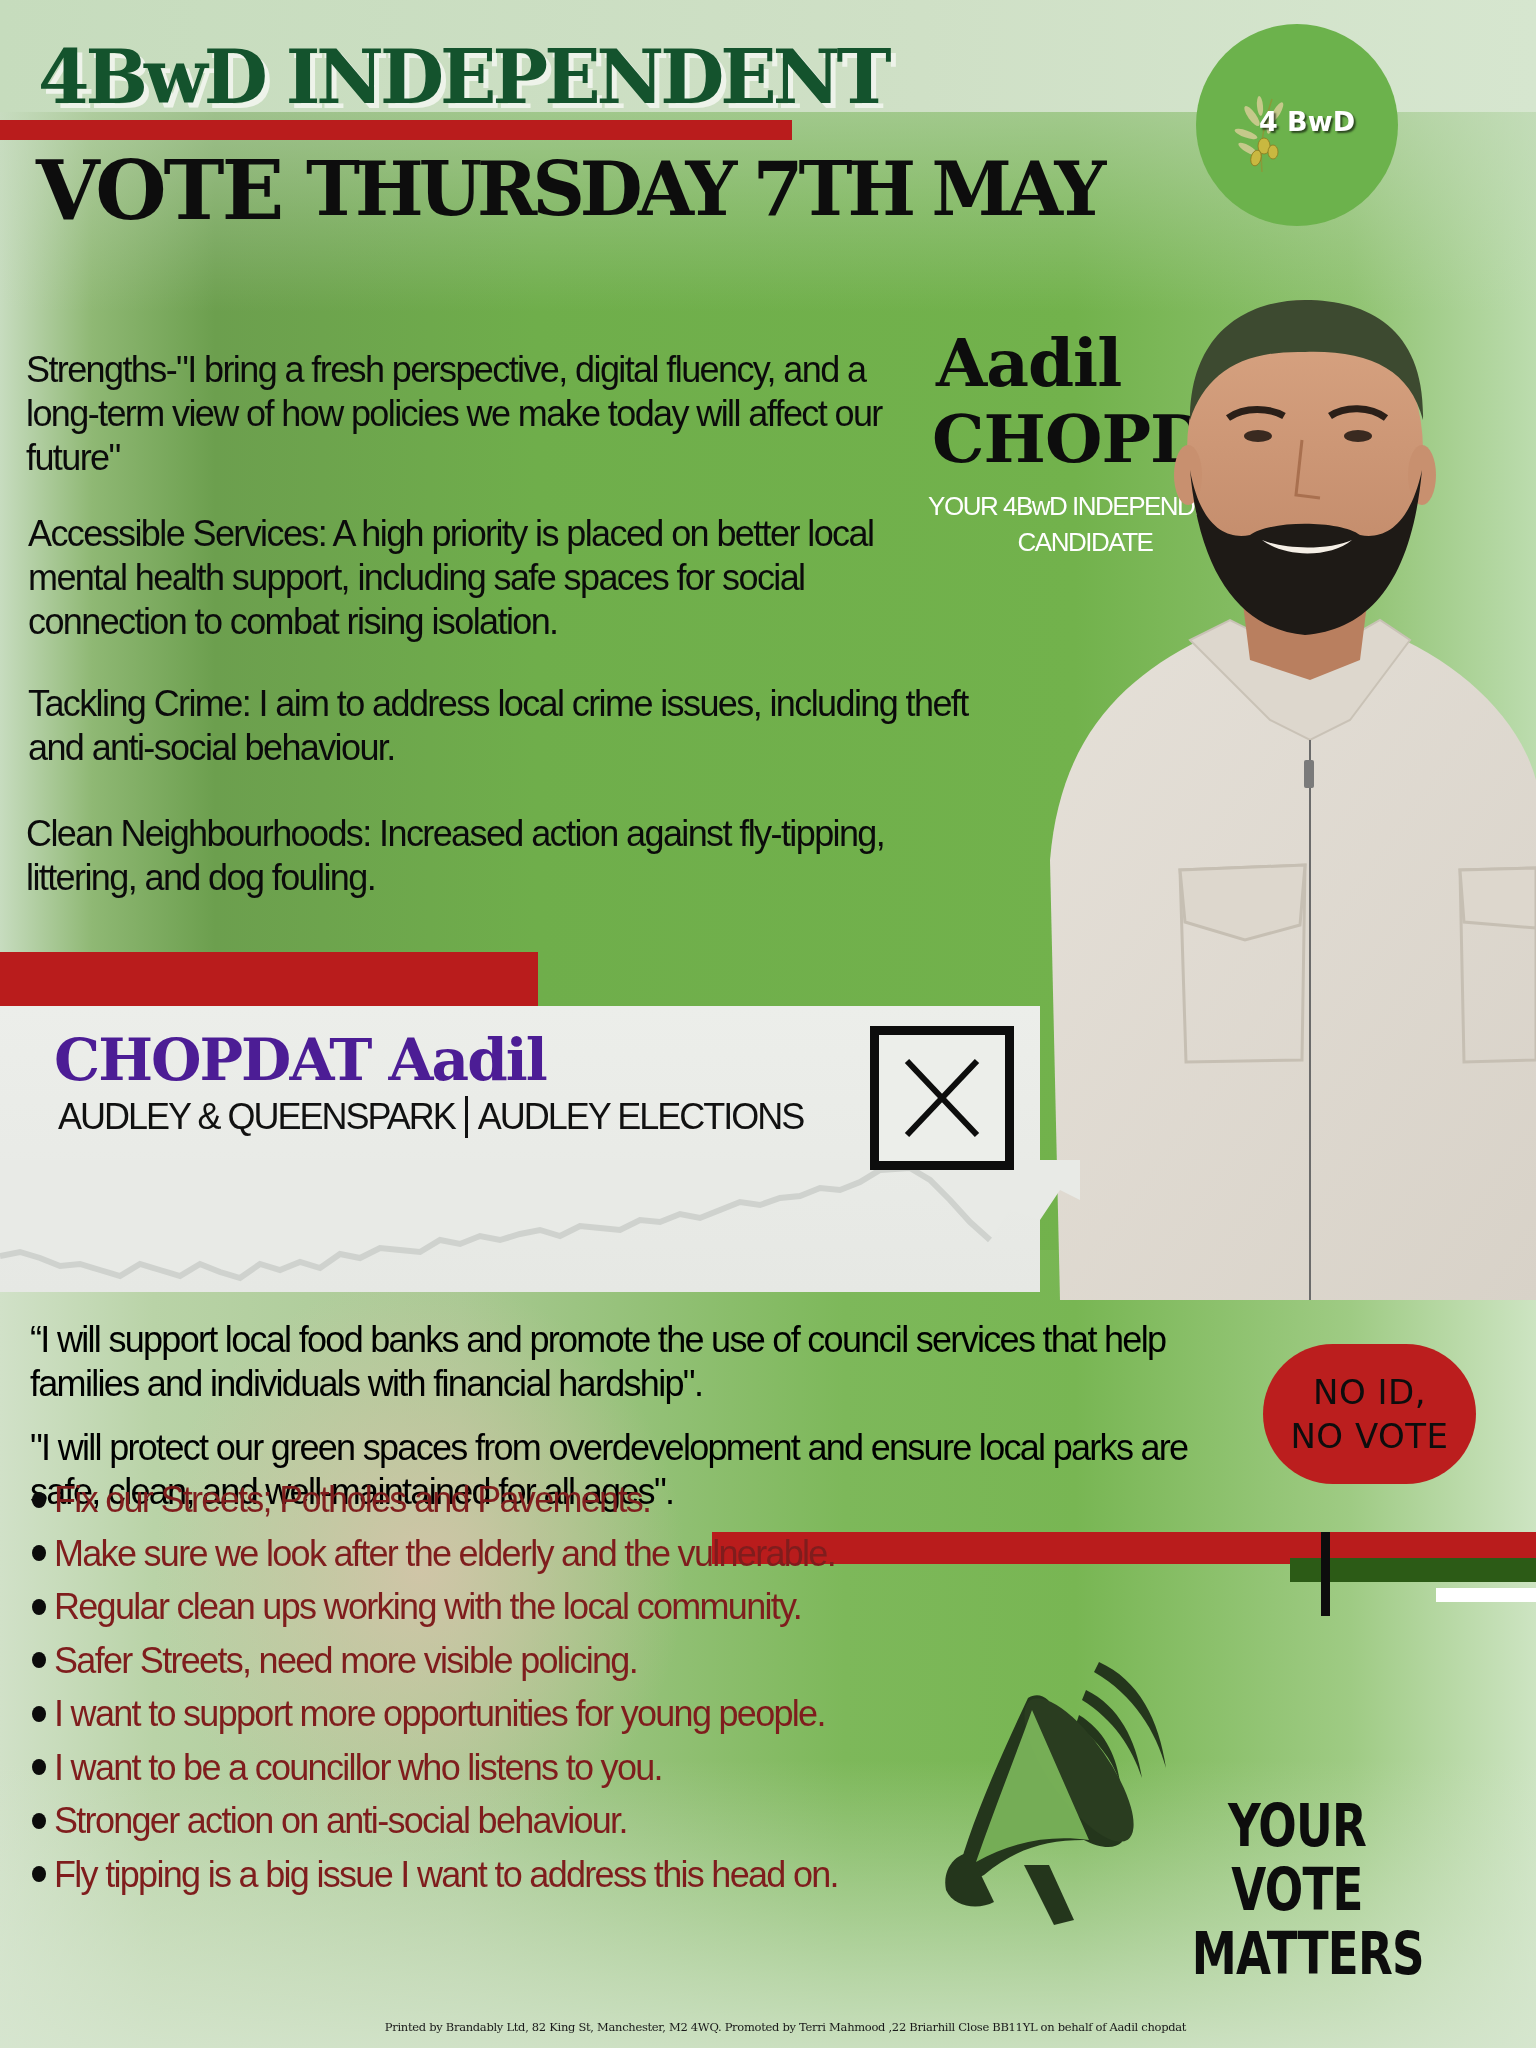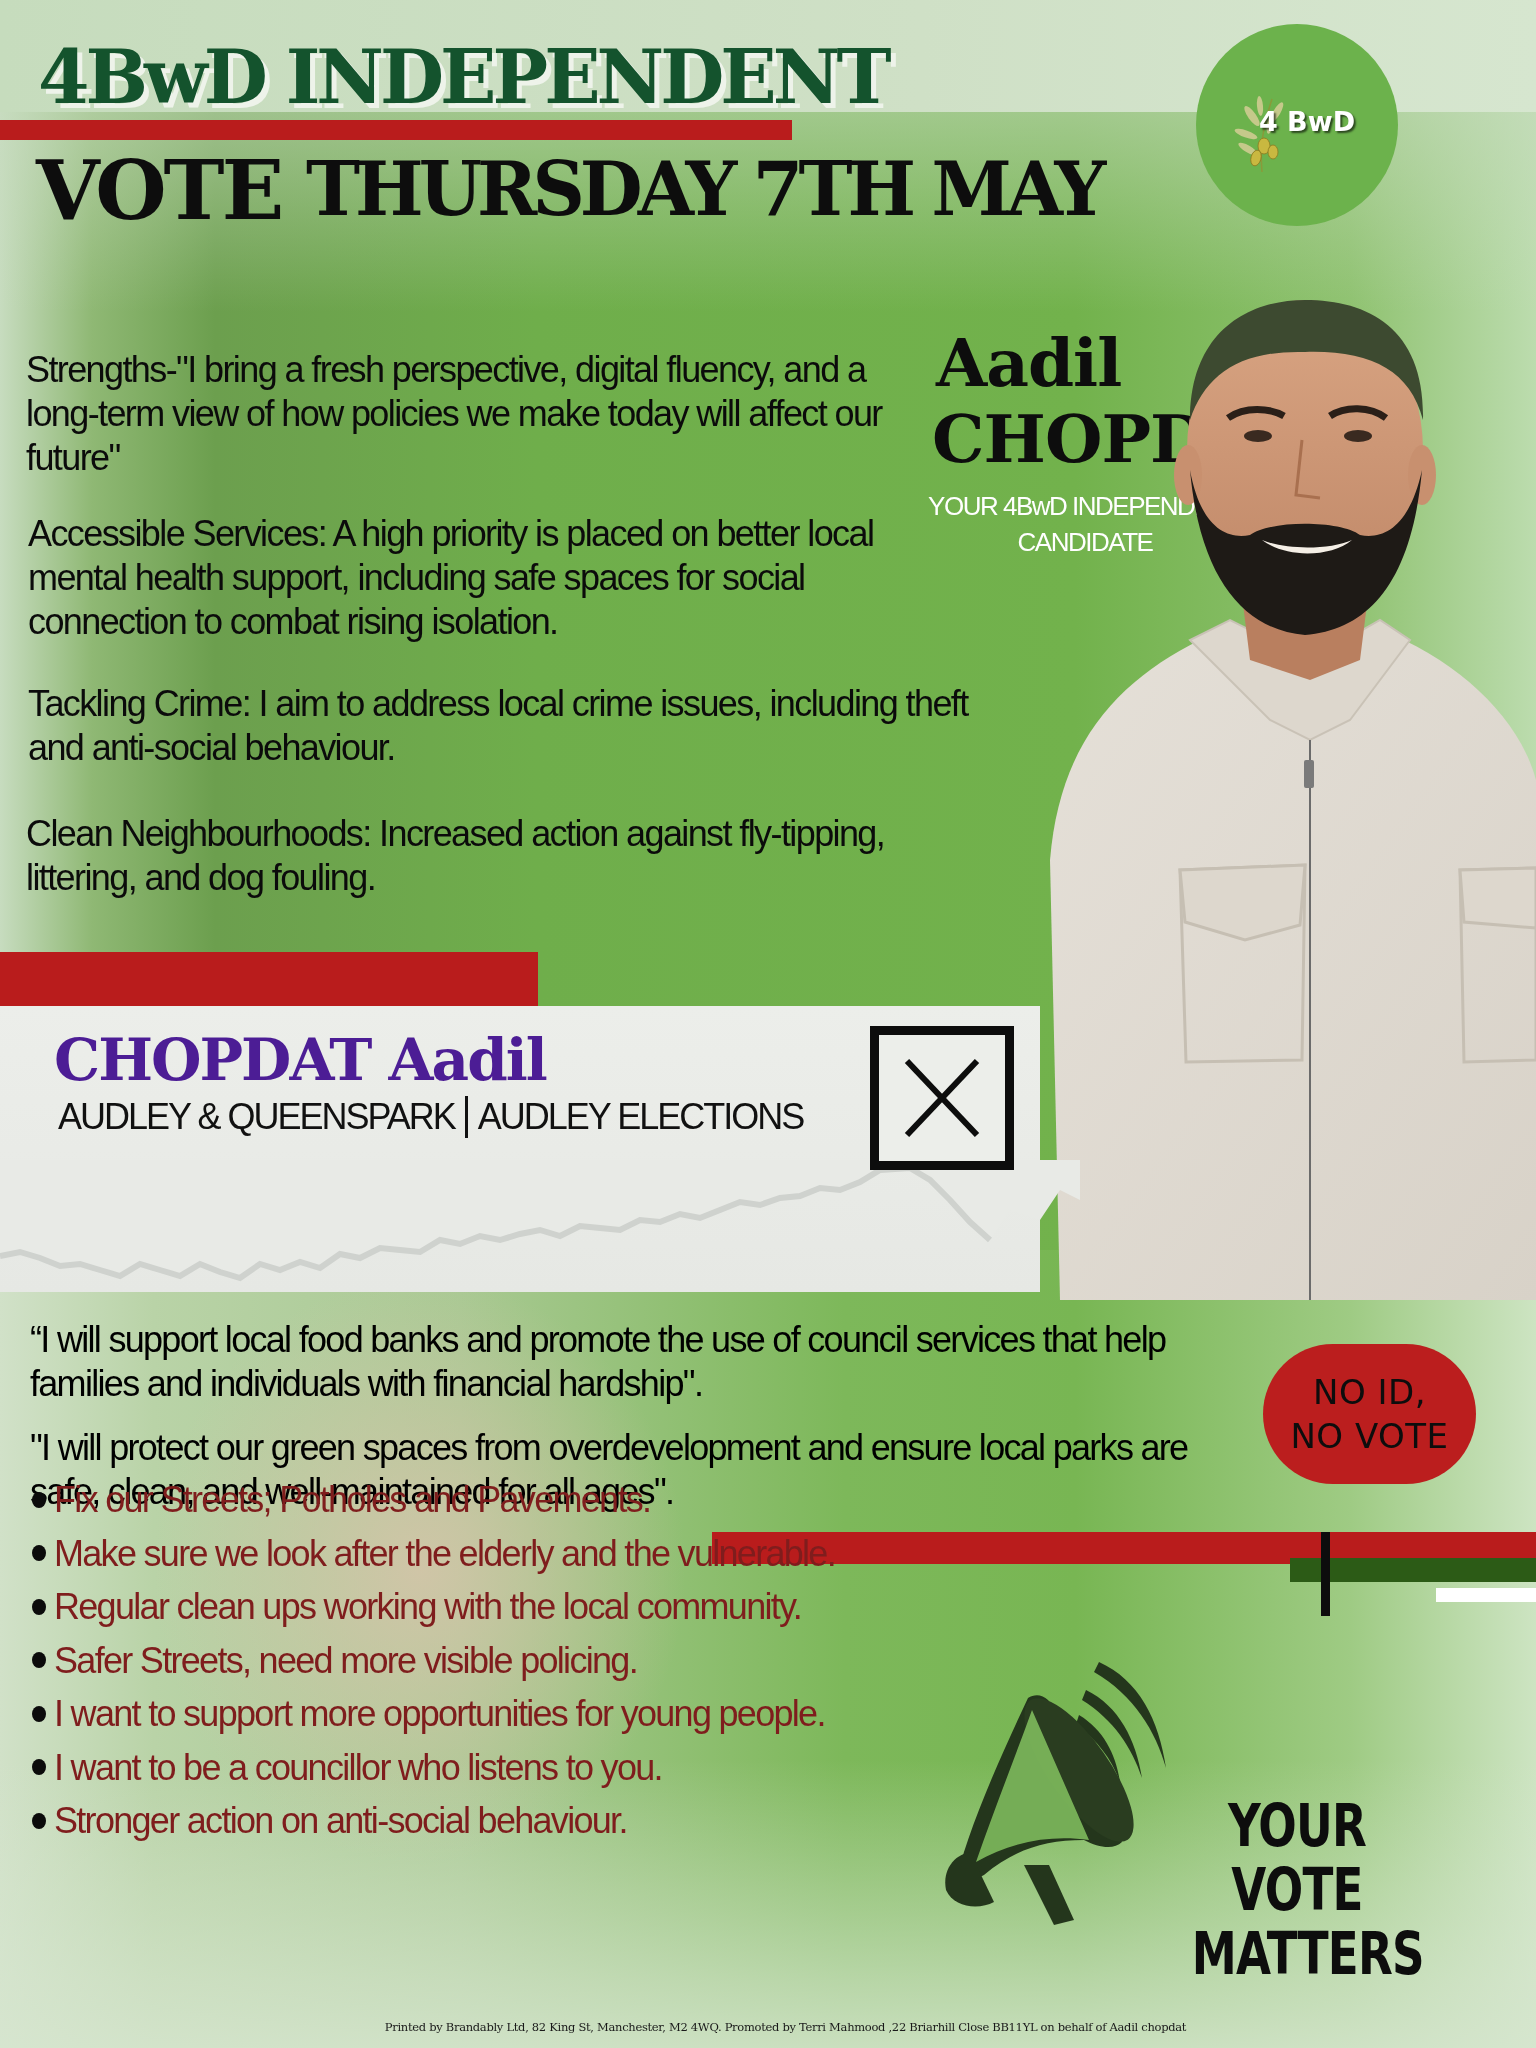--- a/index.html
+++ b/index.html
@@ -317,20 +317,24 @@
       <span>I want to support more opportunities for young people.</span>
     </li>
   <li>
       <span class="dot"></span>
       <span>I want to be a councillor who listens to you.</span>
     </li>
   <li>
       <span class="dot"></span>
       <span>Stronger action on anti-social behaviour.</span>
     </li>
+  <li>
+      <span class="dot"></span>
+      <span>Fly tipping is a big issue I want to address this head on.</span>
+    </li>
 </ul>
 
 <svg class="megaphone" viewBox="0 0 270 290">
   <g fill="#24361c">
 
     <path d="M175 22 C215 40 235 80 242 128 C232 92 210 55 170 32 Z"></path>
     <path d="M162 50 C195 66 212 100 218 138 C208 108 190 80 158 60 Z"></path>
     <path d="M155 75 C180 90 192 115 196 142 C188 120 175 102 152 84 Z"></path>
 
     <path d="M104 58 C110 54 118 54 124 60 C160 110 180 160 198 202 C190 210 175 208 160 200 C120 200 90 210 60 235 L30 250 C40 200 70 130 104 58 Z"></path>

